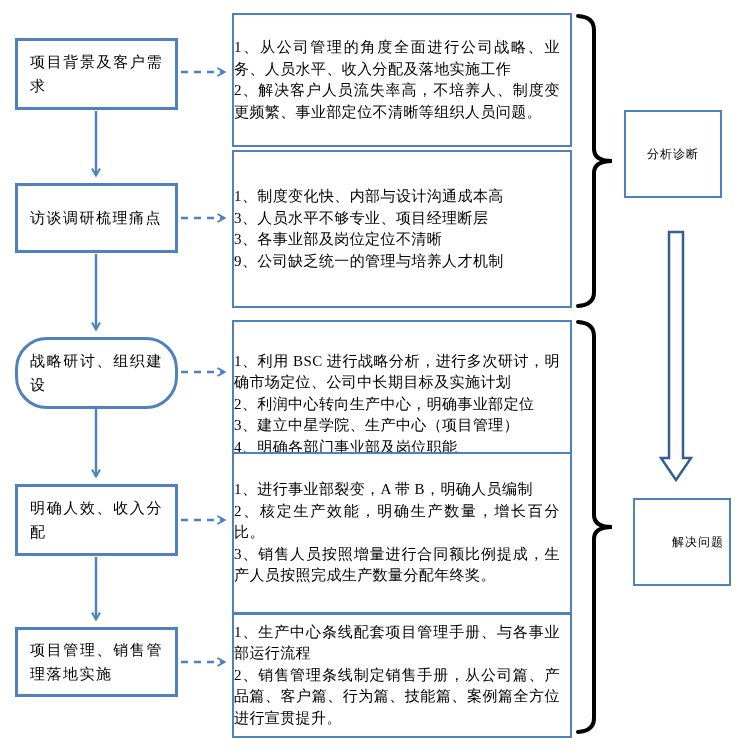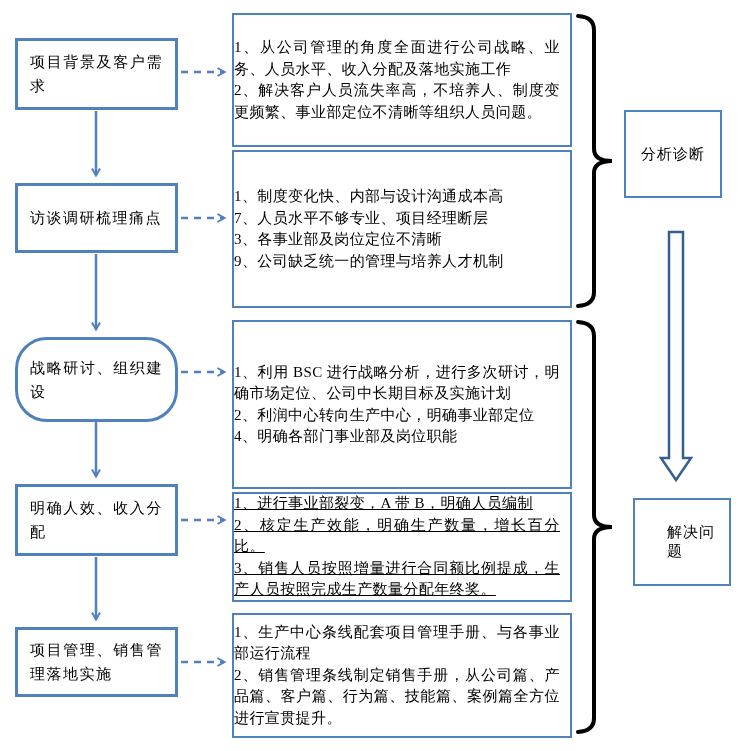--- a/index.html
+++ b/index.html
@@ -50,34 +50,34 @@
     line-height: 21.5px;
     letter-spacing: 0.4px;
     text-align: justify;
   }
   .right-box {
     width: 98px;
     border: 2px solid #4f81bd;
     display: flex;
     align-items: center;
     justify-content: center;
-    font-size: 15px;
+    font-size: 12px;
     letter-spacing: 1px;
   }
   
   .lb1 { top: 38px;  height: 72px; }
   .lb2 { top: 183px; height: 70px; }
-  .lb3 { top: 337px; height: 85px; border-radius: 32px; }
+  .lb3 { top: 337px; height: 72px; border-radius: 32px; }
   .lb4 { top: 484px; height: 72px; }
   .lb5 { top: 627px; height: 70px; }
 
   .mb1 { top: 13px;  height: 134px; }
   .mb2 { top: 150px; height: 158px; }
   .mb3 { top: 320px; height: 169px; }
-  .mb4 { top: 492px; height: 110px; text-decoration: underline; }
+  .mb4 { top: 452px; height: 162px; }
   .mb5 { top: 613px; height: 125px; }
 
   .rb1 { left: 624px; top: 110px; height: 88px; }
   .rb2 { left: 633px; top: 498px; height: 88px; padding-left: 32px; }
 </style>
 </head>
 <body>
 
 <div class="canvas">
 
@@ -121,27 +121,28 @@
   <div class="box left-box lb5">
     <span>项目管理、销售管理落地实施</span>
   </div>
 
   <div class="box mid-box mb1">
     <div>1、从公司管理的角度全面进行公司战略、业务、人员水平、收入分配及落地实施工作</div>
     <div>2、解决客户人员流失率高，不培养人、制度变更频繁、事业部定位不清晰等组织人员问题。</div>
   </div>
   <div class="box mid-box mb2">
     <div>1、制度变化快、内部与设计沟通成本高</div>
-    <div>7、人员水平不够专业、项目经理断层</div>
+    <div>3、人员水平不够专业、项目经理断层</div>
     <div>3、各事业部及岗位定位不清晰</div>
     <div>9、公司缺乏统一的管理与培养人才机制</div>
   </div>
   <div class="box mid-box mb3">
     <div>1、利用 BSC 进行战略分析，进行多次研讨，明确市场定位、公司中长期目标及实施计划</div>
     <div>2、利润中心转向生产中心，明确事业部定位</div>
+    <div>3、建立中星学院、生产中心（项目管理）</div>
     <div>4、明确各部门事业部及岗位职能</div>
   </div>
   <div class="box mid-box mb4">
     <div>1、进行事业部裂变，A 带 B，明确人员编制</div>
     <div>2、核定生产效能，明确生产数量，增长百分比。</div>
     <div>3、销售人员按照增量进行合同额比例提成，生产人员按照完成生产数量分配年终奖。</div>
   </div>
   <div class="box mid-box mb5">
     <div>1、生产中心条线配套项目管理手册、与各事业部运行流程</div>
     <div>2、销售管理条线制定销售手册，从公司篇、产品篇、客户篇、行为篇、技能篇、案例篇全方位进行宣贯提升。</div>

